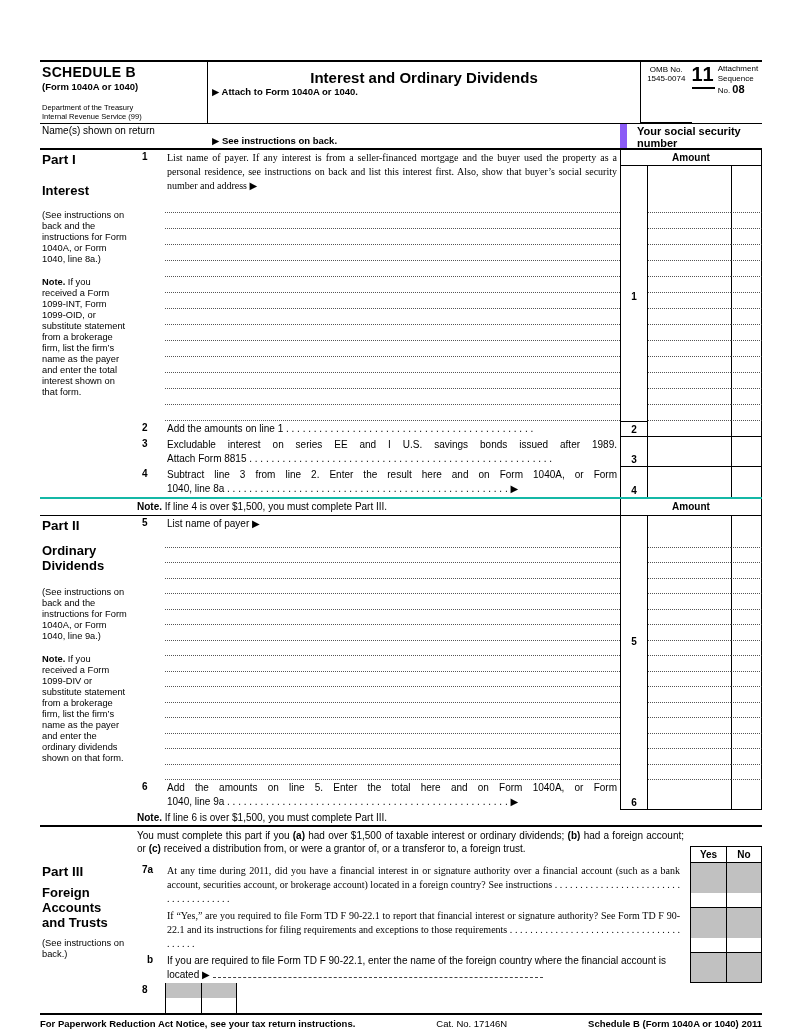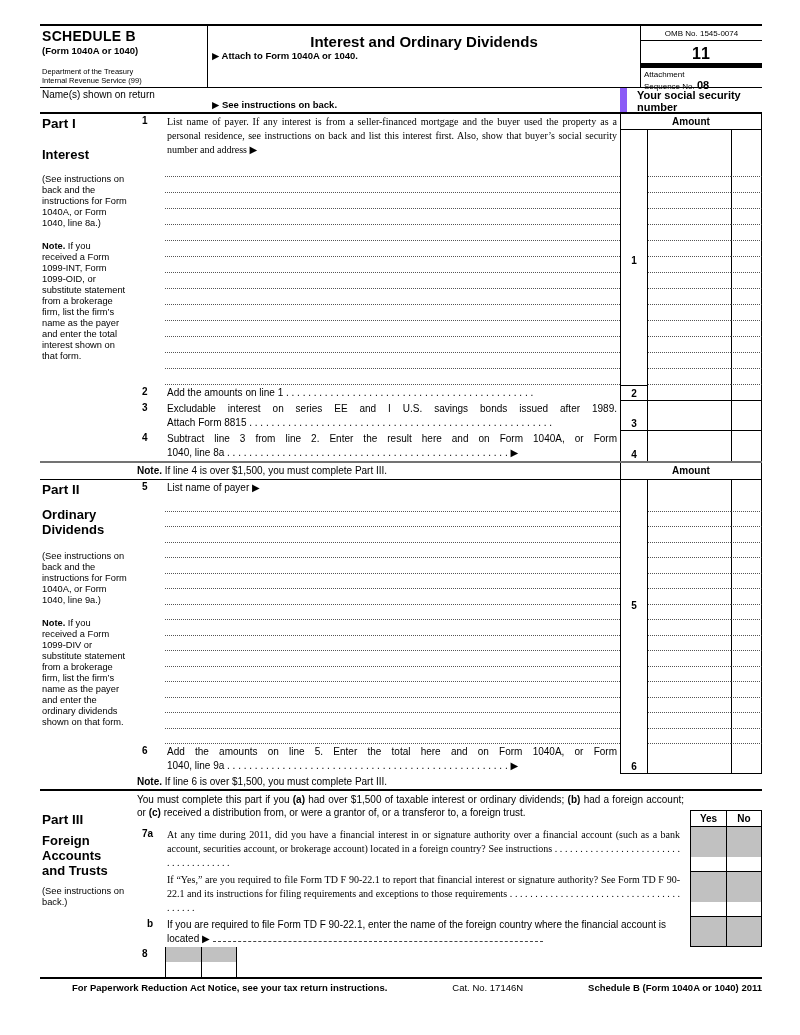--- a/index.html
+++ b/index.html
@@ -1,32 +1,32 @@
 <!DOCTYPE html>
 <html><head>
 <meta charset="utf-8">
 <style>
   *{margin:0;padding:0;box-sizing:border-box;}
   html,body{background:#fff;}
   .page{position:relative;width:800px;height:1035px;background:#fff;color:#000;
         font-family:"Liberation Sans","DejaVu Sans",sans-serif;overflow:hidden;}
-  .sheet{position:absolute;left:40px;top:24px;width:722px;}
+  .sheet{position:absolute;left:40px;top:60px;width:722px;}
 
   
   .hdr{display:flex;border-top:2px solid #000;border-bottom:1px solid #000;height:64px;}
   .hdr-left{width:168px;border-right:1px solid #000;padding:2px 4px 2px 2px;display:flex;flex-direction:column;}
   .hl-schedule{font-size:14px;font-weight:bold;letter-spacing:.3px;}
   .hl-form{font-size:9.5px;font-weight:bold;margin-top:1px;}
   .hl-dept{font-size:7.5px;margin-top:auto;line-height:9px;}
   .hdr-center{flex:1;display:flex;flex-direction:column;justify-content:space-between;padding:7px 4px 6px;}
   .hc-title{font-size:15px;font-weight:bold;text-align:center;}
   .hc-sub{display:flex;justify-content:center;gap:38px;font-size:9.5px;font-weight:bold;flex-direction:column;}
-  .hdr-right{width:122px;border-left:1px solid #000;display:flex;flex-direction:column;}
+  .hdr-right{width:122px;border-left:1px solid #000;display:flex;}
   .hr-omb{font-size:8px;text-align:center;padding:3px 2px 2px;border-bottom:1px solid #000;}
-  .hr-year{border-bottom:5px solid #000000;text-align:center;font-weight:bold;font-size:16px;line-height:25px;height:27px;letter-spacing:1px;}
+  .hr-year{border-bottom:2px solid #000000;text-align:center;font-weight:bold;font-size:20px;line-height:25px;height:27px;letter-spacing:1px;}
   .yr20{color:#f4f4f4;-webkit-text-stroke:1px #000;}
   .hr-att{font-size:8px;padding:2px 3px;line-height:10px;text-align:left;}
   .seq-no{font-size:11px;font-weight:bold;}
 
   
   .name-row{display:flex;border-bottom:2px solid #000;height:26px;}
   .nr-name{flex:1;font-size:10px;padding:1px 2px;}
   .nr-ssn{width:142px;border-left:7px solid #8b5cf6;font-size:11px;font-weight:bold;padding:1px 10px;}
 
   
@@ -34,21 +34,21 @@
   .sb{width:95px;padding:2px 8px 0 2px;}
   .sb-part{font-size:13.5px;font-weight:bold;}
   .sb-sub{font-size:13px;font-weight:bold;line-height:15px;}
   .sb-note{font-size:9.3px;line-height:11px;}
   .sb1 .sb-part{margin-bottom:16px;}
   .sb1 .sb-sub{margin-bottom:12px;}
   .sb1 .sb-note{margin-bottom:12px;}
   .sb2 .sb-part{margin-bottom:10px;}
   .sb2 .sb-sub{margin-bottom:14px;}
   .sb2 .sb-note{margin-bottom:12px;}
-  .sb3{padding-top:21px;}
+  .sb3{padding-top:21px;margin-top:16px;}
   .sb3 .sb-part{margin-bottom:6px;}
   .sb3 .sb-sub{margin-bottom:8px;}
   .pbody{width:627px;}
 
   .frow{display:flex;}
   .c-num{width:30px;font-weight:bold;font-size:10px;padding:1px 0 0 7px;}
   .c-text{width:455px;font-size:10px;line-height:14.2px;padding:1px 3px 0 2px;overflow:hidden;}
   .c-box{width:28px;border-left:1px solid #000;border-right:1px solid #000;font-weight:bold;font-size:10px;
          display:flex;align-items:flex-end;justify-content:center;padding-bottom:1px;}
   .c-amt{width:83px;}
@@ -67,21 +67,21 @@
   .amt-hdr{height:16px;border-left:1px solid #000;border-right:1px solid #000;border-bottom:1px solid #000;
            font-weight:bold;font-size:10px;text-align:center;padding-top:2px;}
   .amt-fill{flex:1;display:flex;}
   .amt-fill i{display:block;height:100%;}
   .f-box{width:28px;border-left:1px solid #000;border-right:1px solid #000;}
   .f-amt{width:83px;}
   .f-cents{width:31px;border-left:1px solid #000;border-right:1px solid #000;}
 
   
   .note-row{display:flex;}
-  .nrow1{border-top:2px solid #737373;border-bottom:1px solid #000;height:19px;}
+  .nrow1{border-top:2px solid #14b8a6;border-bottom:1px solid #000;height:19px;}
   .nrow2{border-bottom:2px solid #000;height:17px;}
   .nr-text{margin-left:95px;width:485px;font-size:10px;padding:2px 0 0 2px;white-space:nowrap;overflow:hidden;}
   .nr-amt{width:142px;border-left:1px solid #000;border-right:1px solid #000;font-weight:bold;font-size:10px;
           text-align:center;padding-top:2px;}
 
   
   .p3{border-bottom:2px solid #000;}
   .introw{display:flex;height:36px;}
   .intro-text{width:555px;font-size:10px;line-height:13px;padding:2px 6px 0 2px;overflow:hidden;text-align:justify;}
   .yn-head{width:72px;display:flex;align-items:flex-end;}
@@ -92,21 +92,21 @@
   .q-num{width:30px;font-weight:bold;font-size:10px;padding:1px 0 0 7px;}
   .q-num.qb{padding-left:12px;}
   .q-text{width:525px;font-size:10px;line-height:14.2px;padding:1px 10px 0 2px;overflow:hidden;}
   .q-col{width:36px;border-left:1px solid #000;display:flex;flex-direction:column;}
   .q-col.ncol{border-right:1px solid #000;}
   .shade{background:#c1c1c1;width:100%;}
   .ans{flex:1;background:#fff;}
   .dashfill{display:inline-block;width:330px;height:9px;border-bottom:1px dashed #444;margin-left:3px;}
 
   
-  .footer{display:flex;justify-content:space-between;align-items:baseline;padding-top:3px;font-size:9.5px;margin-left:32px;}
+  .footer{display:flex;justify-content:space-between;align-items:baseline;padding-top:3px;font-size:9.5px;}
   .f-bold{font-weight:bold;}
 </style>
 </head>
 <body>
 
 <div class="page">
   <div class="sheet">
 
     <div class="hdr">
       <div class="hdr-left">

